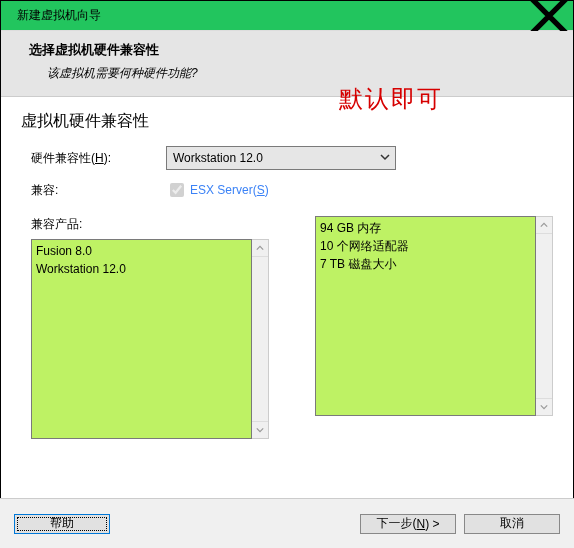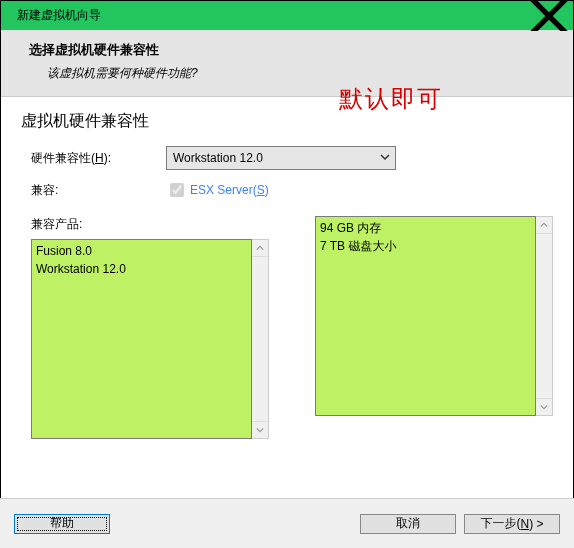--- a/index.html
+++ b/index.html
@@ -227,20 +227,21 @@
               </svg>
             </div>
         </div>
       </div>
     </div>
 
     <div class="list-col">
       <div class="list-wrap">
         <div class="listbox">
           <div>94 GB 内存</div>
+          <div>10 个网络适配器</div>
           <div>7 TB 磁盘大小</div>
         </div>
         <div class="scrollbar">
           <div class="sb-btn">
               <svg viewBox="0 0 10 10">
                 <path d="M1 7 L5 3 L9 7" fill="none" stroke="#999" stroke-width="1.5"></path>
               </svg>
             </div>
           <div class="sb-track"></div>
           <div class="sb-btn bot">
@@ -253,21 +254,21 @@
     </div>
 
   </div>
 </div>
 
 <div class="footer">
   <div class="btn help">
     <span>帮助</span>
   </div>
   <div class="spacer"></div>
-  <div class="btn">
-    <span>取消</span>
-  </div>
   <div class="btn">
     <span>下一步(</span>
       <span class="ul">N</span>
       <span>) &gt;</span>
   </div>
+  <div class="btn">
+    <span>取消</span>
+  </div>
 </div>
 
 </body></html>

